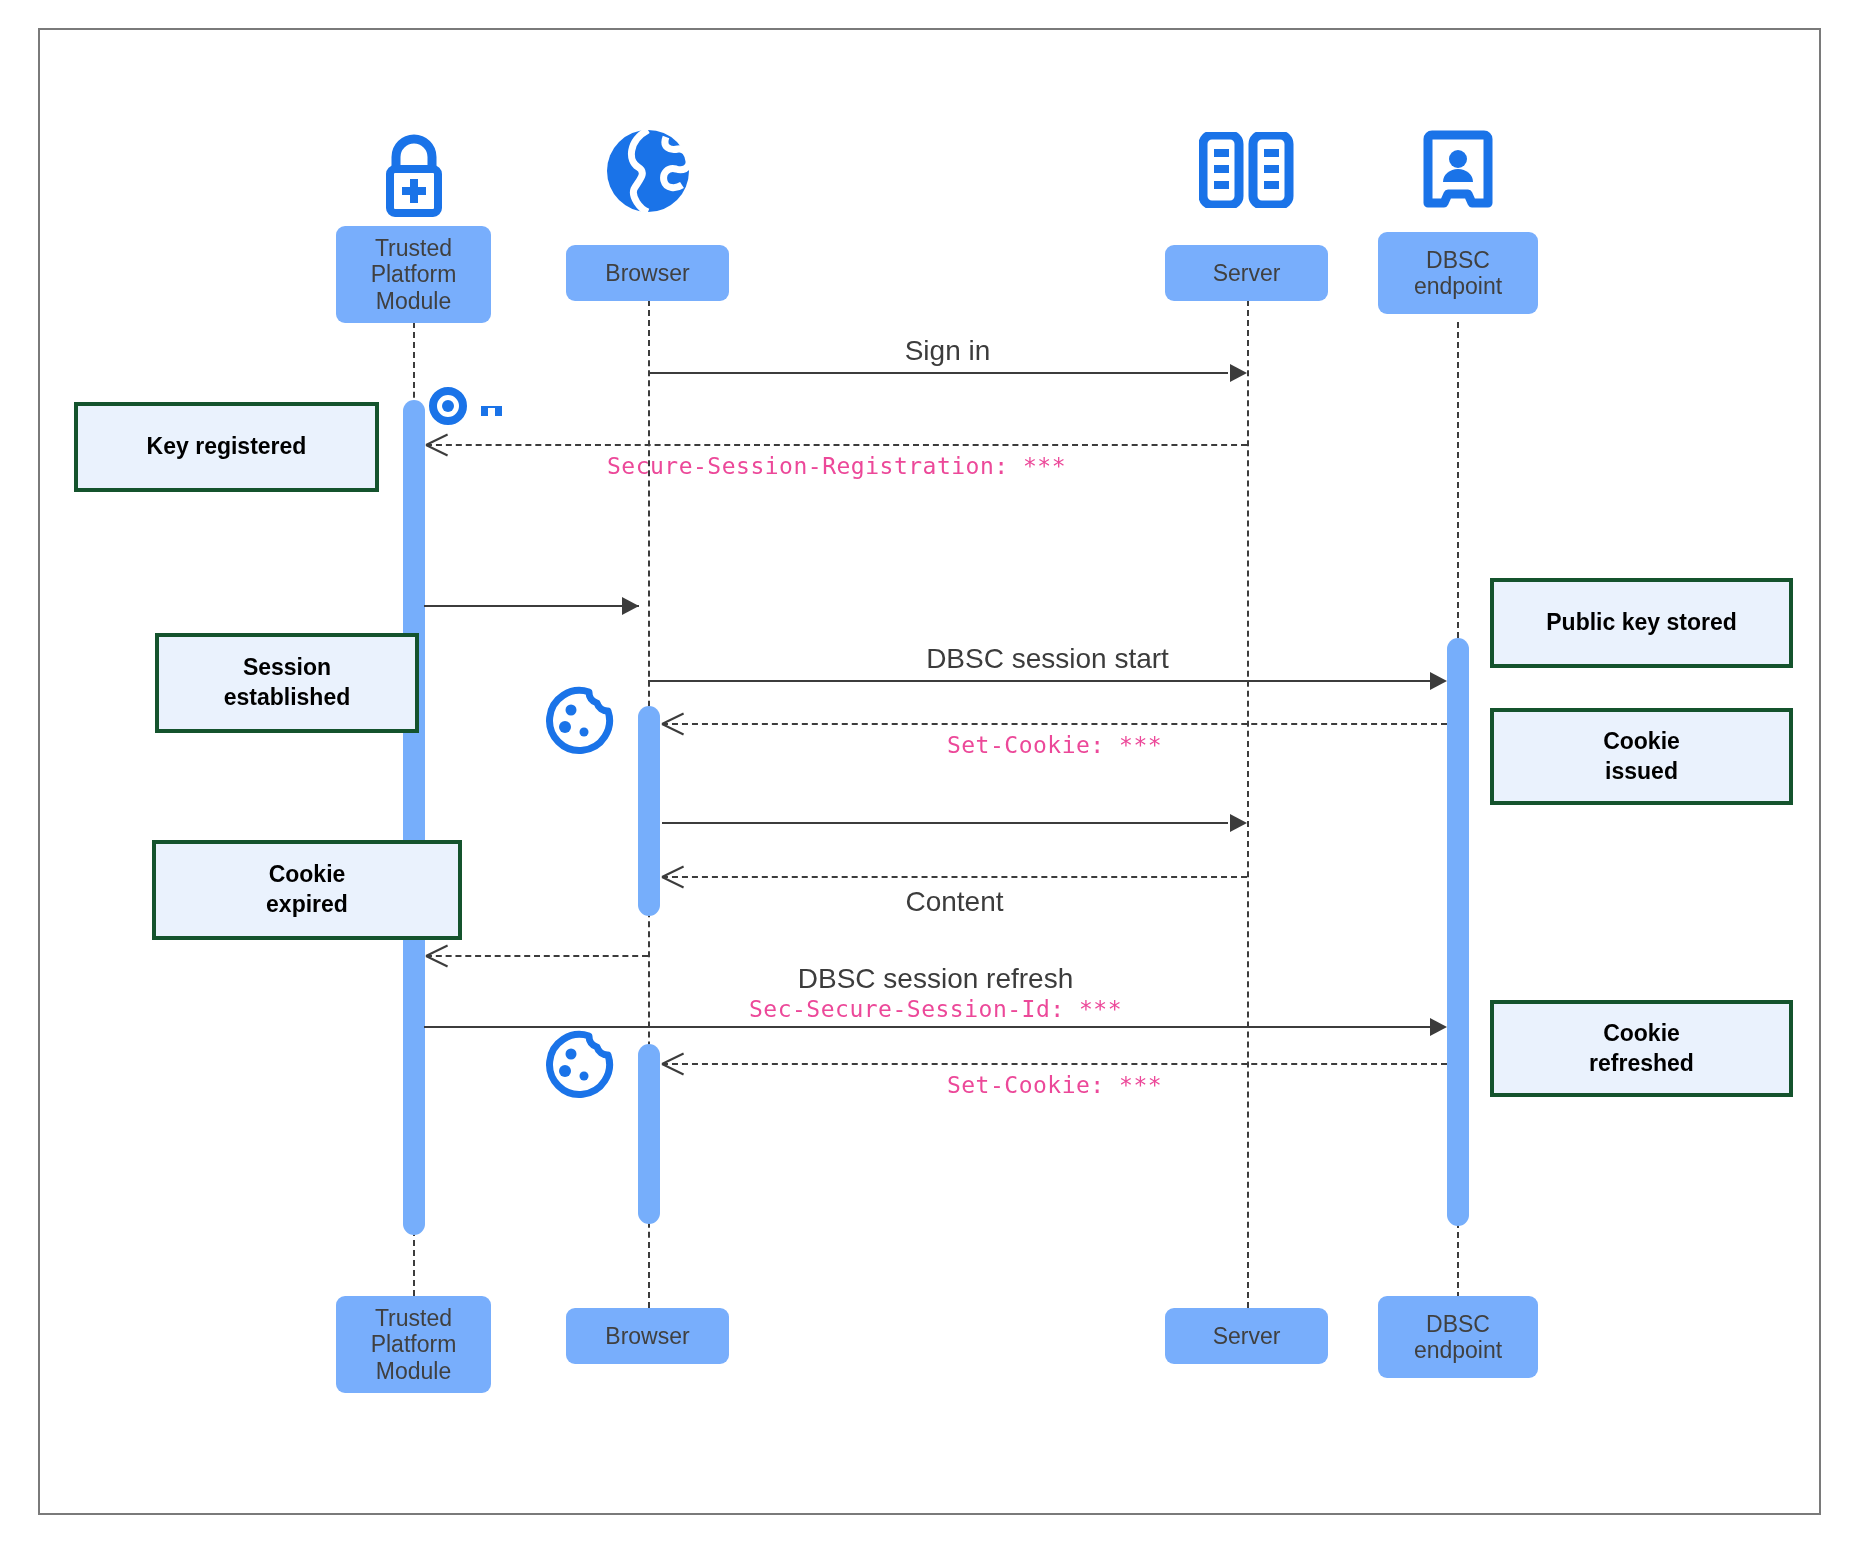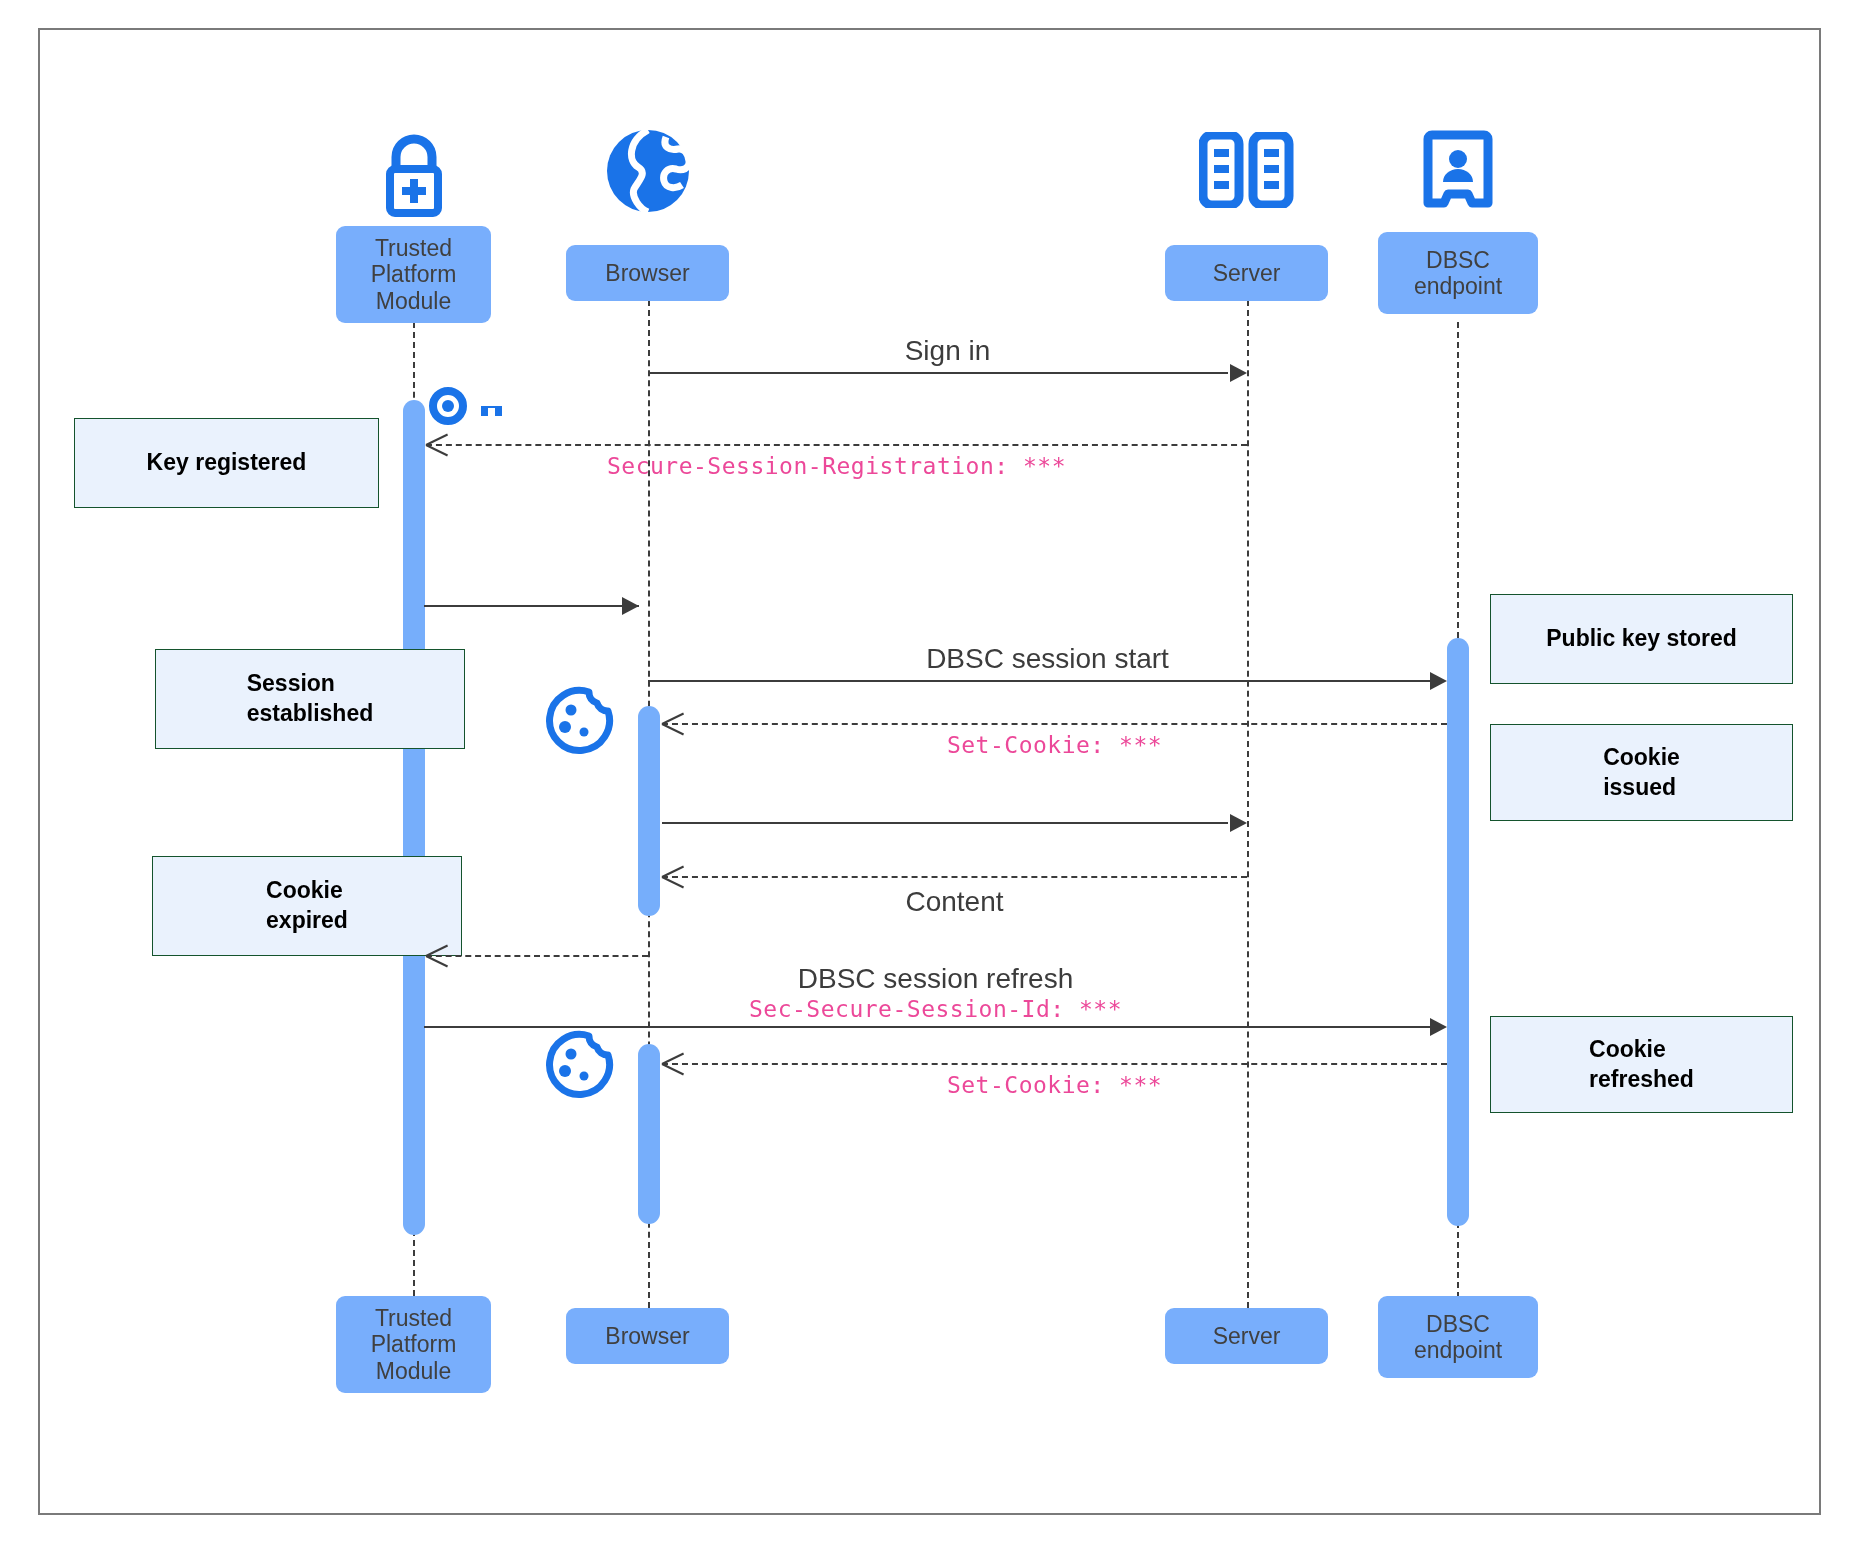--- a/index.html
+++ b/index.html
@@ -83,26 +83,26 @@
     position: absolute;
     background: #76aefb;
     border-radius: 11px;
     width: 22px;
   }
 
   
   .note {
     position: absolute;
     background: #eaf2fd;
-    border: 1px solid #14532d;
+    border: 4px solid #14532d;
     box-sizing: border-box;
     display: flex;
     align-items: center;
     justify-content: center;
-    margin-top: 16px;
+    text-align: center;
   }
   .note span {
     font-size: 23px;
     font-weight: bold;
     color: #000000;
     line-height: 1.3;
     white-space: pre-line;
   }
 
   
@@ -233,21 +233,21 @@
   </div>
 
   <div class="activation" style="left:403px; top:400px;  height:835px;"></div>
   <div class="activation" style="left:638px; top:706px;  height:210px;"></div>
   <div class="activation" style="left:638px; top:1044px; height:180px;"></div>
   <div class="activation" style="left:1447px; top:638px; height:588px;"></div>
 
   <div class="note" style="left:74px; top:402px; width:305px; height:90px;">
     <span>Key registered</span>
   </div>
-  <div class="note" style="left:155px; top:633px; width:310px; height:100px;">
+  <div class="note" style="left:155px; top:633px; width:264px; height:100px;">
     <span>Session
 established</span>
   </div>
   <div class="note" style="left:152px; top:840px; width:310px; height:100px;">
     <span>Cookie
 expired</span>
   </div>
 
   <div class="note" style="left:1490px; top:578px; width:303px; height:90px;">
     <span>Public key stored</span>

